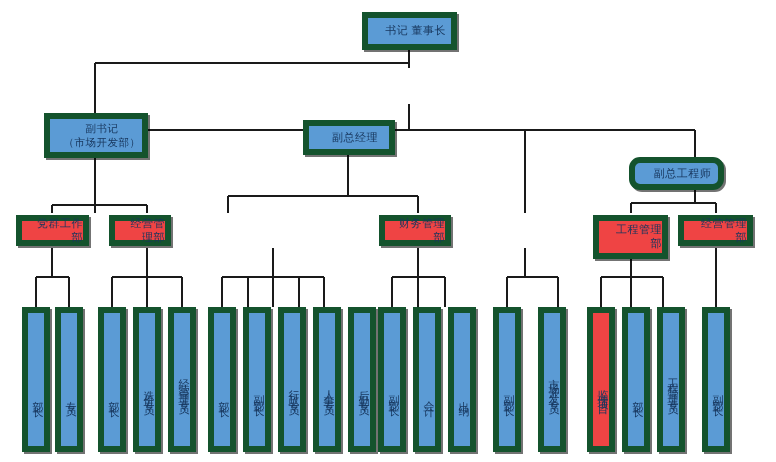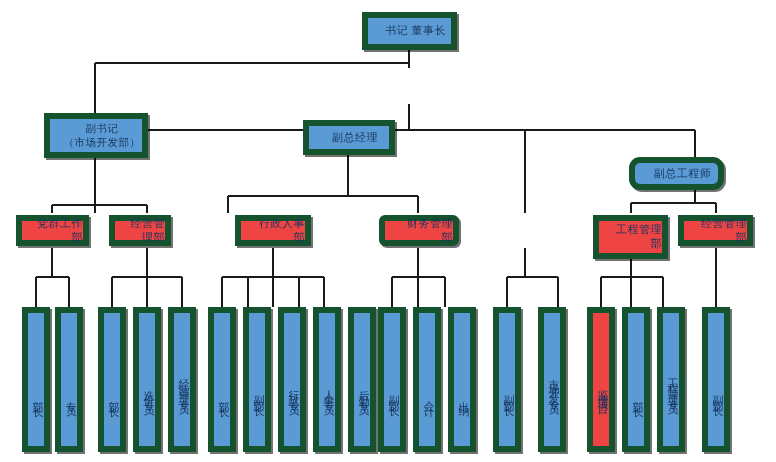--- a/index.html
+++ b/index.html
@@ -132,24 +132,21 @@
   <div class="node blue" style="left:629px;top:157px;width:95px;height:33px;border-radius:11px;">
     <span>副总工程师</span>
   </div>
 
   <div class="node green" style="left:16px;top:215px;width:73px;height:31px;">
     <span>党群工作部</span>
   </div>
   <div class="node green" style="left:109px;top:215px;width:62px;height:31px;">
     <span>经营管理部</span>
   </div>
-  <div class="node green" style="left:235px;top:215px;width:76px;height:31px;">
-    <span>行政人事部</span>
-  </div>
-  <div class="node green" style="left:379px;top:215px;width:80px;height:31px;border-radius:6px;">
+  <div class="node green" style="left:379px;top:215px;width:72px;height:31px;">
     <span>财务管理部</span>
   </div>
   <div class="node green" style="left:593px;top:215px;width:75px;height:44px;">
     <span>工程管理部</span>
   </div>
   <div class="node green" style="left:678px;top:215px;width:75px;height:31px;">
     <span>经营管理部</span>
   </div>
 
   <div class="node blue vert" style="left:22px;top:307px;width:28px;height:145px;">

